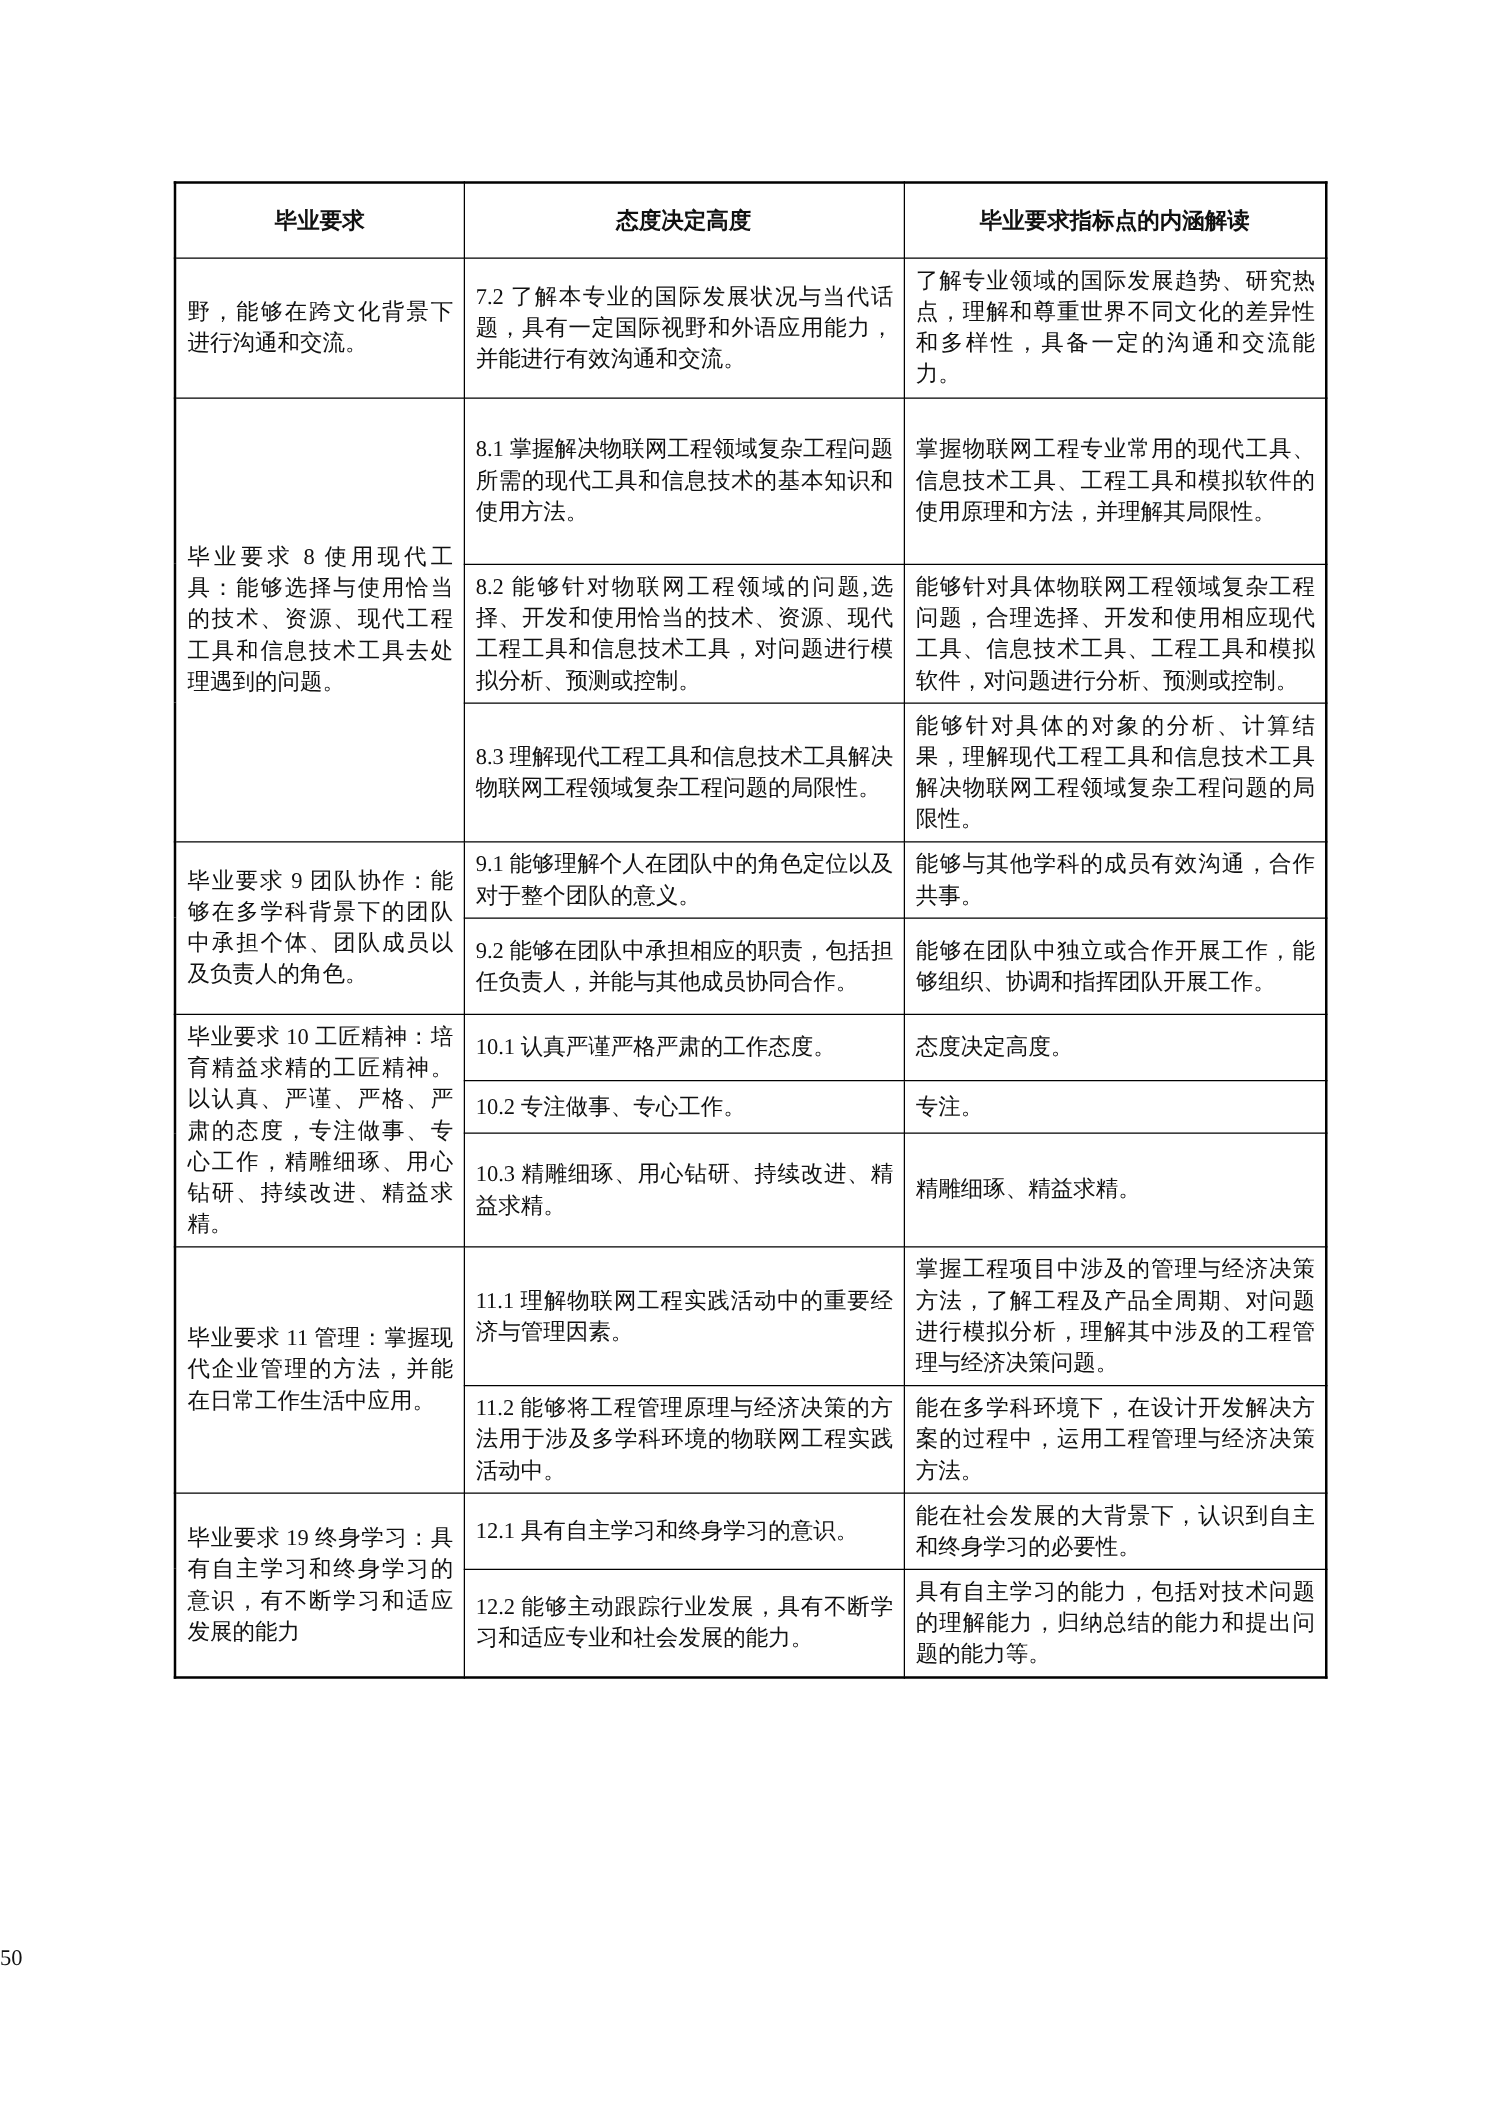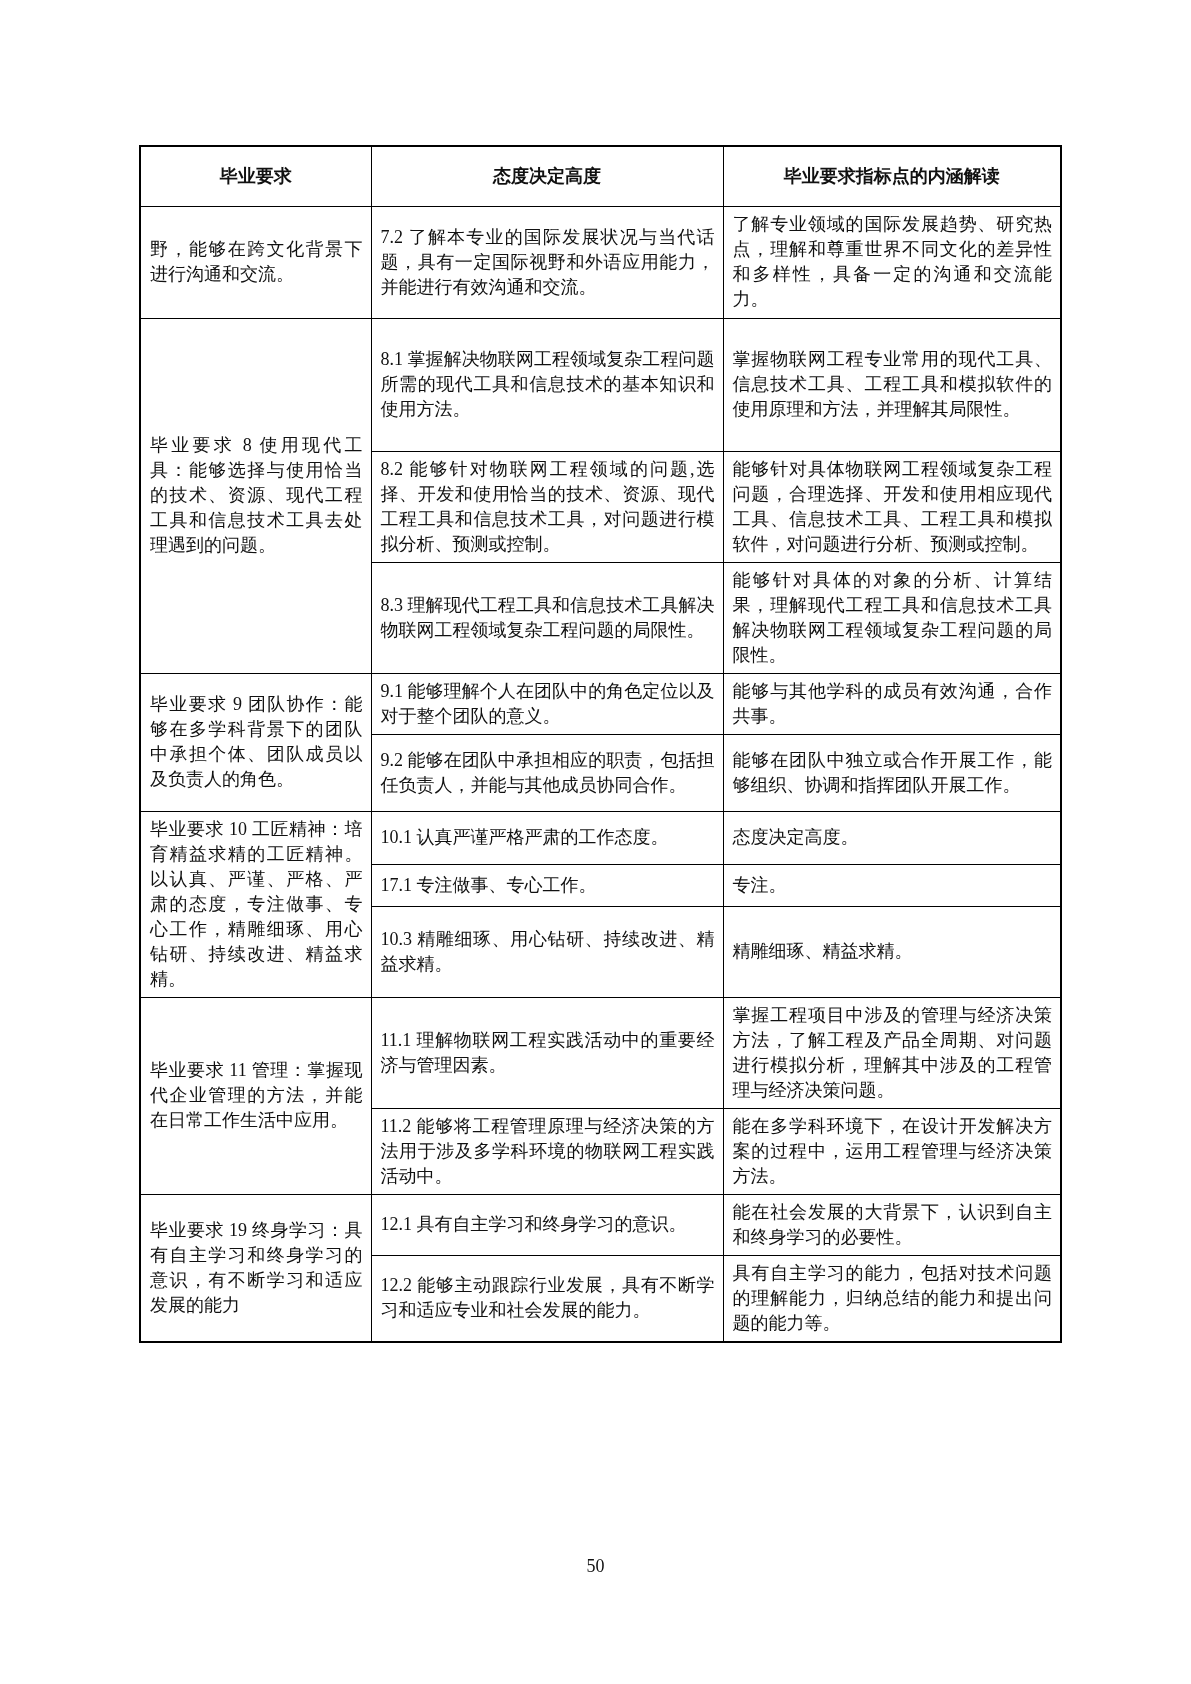--- a/index.html
+++ b/index.html
@@ -56,21 +56,20 @@
   .r-121 { height: 53px; }
   .r-122 { height: 85px; margin-top: 44px; }
   .col-req { width: 231px; }
   .col-ind { width: 352px; }
   .col-int { width: 338px; }
   .page-number {
     position: absolute;
     top: 1556px;
     left: 0;
     width: 100%;
-    text-align: center;
     font-size: 18px;
   }
 </style>
 </head>
 <body>
 
 <table class="doc-table">
   <colgroup>
     <col class="col-req">
     <col class="col-ind">
@@ -112,21 +111,21 @@
       <td>9.2 能够在团队中承担相应的职责，包括担任负责人，并能与其他成员协同合作。</td>
       <td>能够在团队中独立或合作开展工作，能够组织、协调和指挥团队开展工作。</td>
     </tr>
 
     <tr class="r-101">
       <td rowspan="3">毕业要求 10 工匠精神：培育精益求精的工匠精神。以认真、严谨、严格、严肃的态度，专注做事、专心工作，精雕细琢、用心钻研、持续改进、精益求精。</td>
       <td>10.1 认真严谨严格严肃的工作态度。</td>
       <td>态度决定高度。</td>
     </tr>
     <tr class="r-102">
-      <td>17.1 专注做事、专心工作。</td>
+      <td>10.2 专注做事、专心工作。</td>
       <td>专注。</td>
     </tr>
     <tr class="r-103">
       <td>10.3 精雕细琢、用心钻研、持续改进、精益求精。</td>
       <td>精雕细琢、精益求精。</td>
     </tr>
 
     <tr class="r-111">
       <td rowspan="2">毕业要求 11 管理：掌握现代企业管理的方法，并能在日常工作生活中应用。</td>
       <td>11.1 理解物联网工程实践活动中的重要经济与管理因素。</td>

